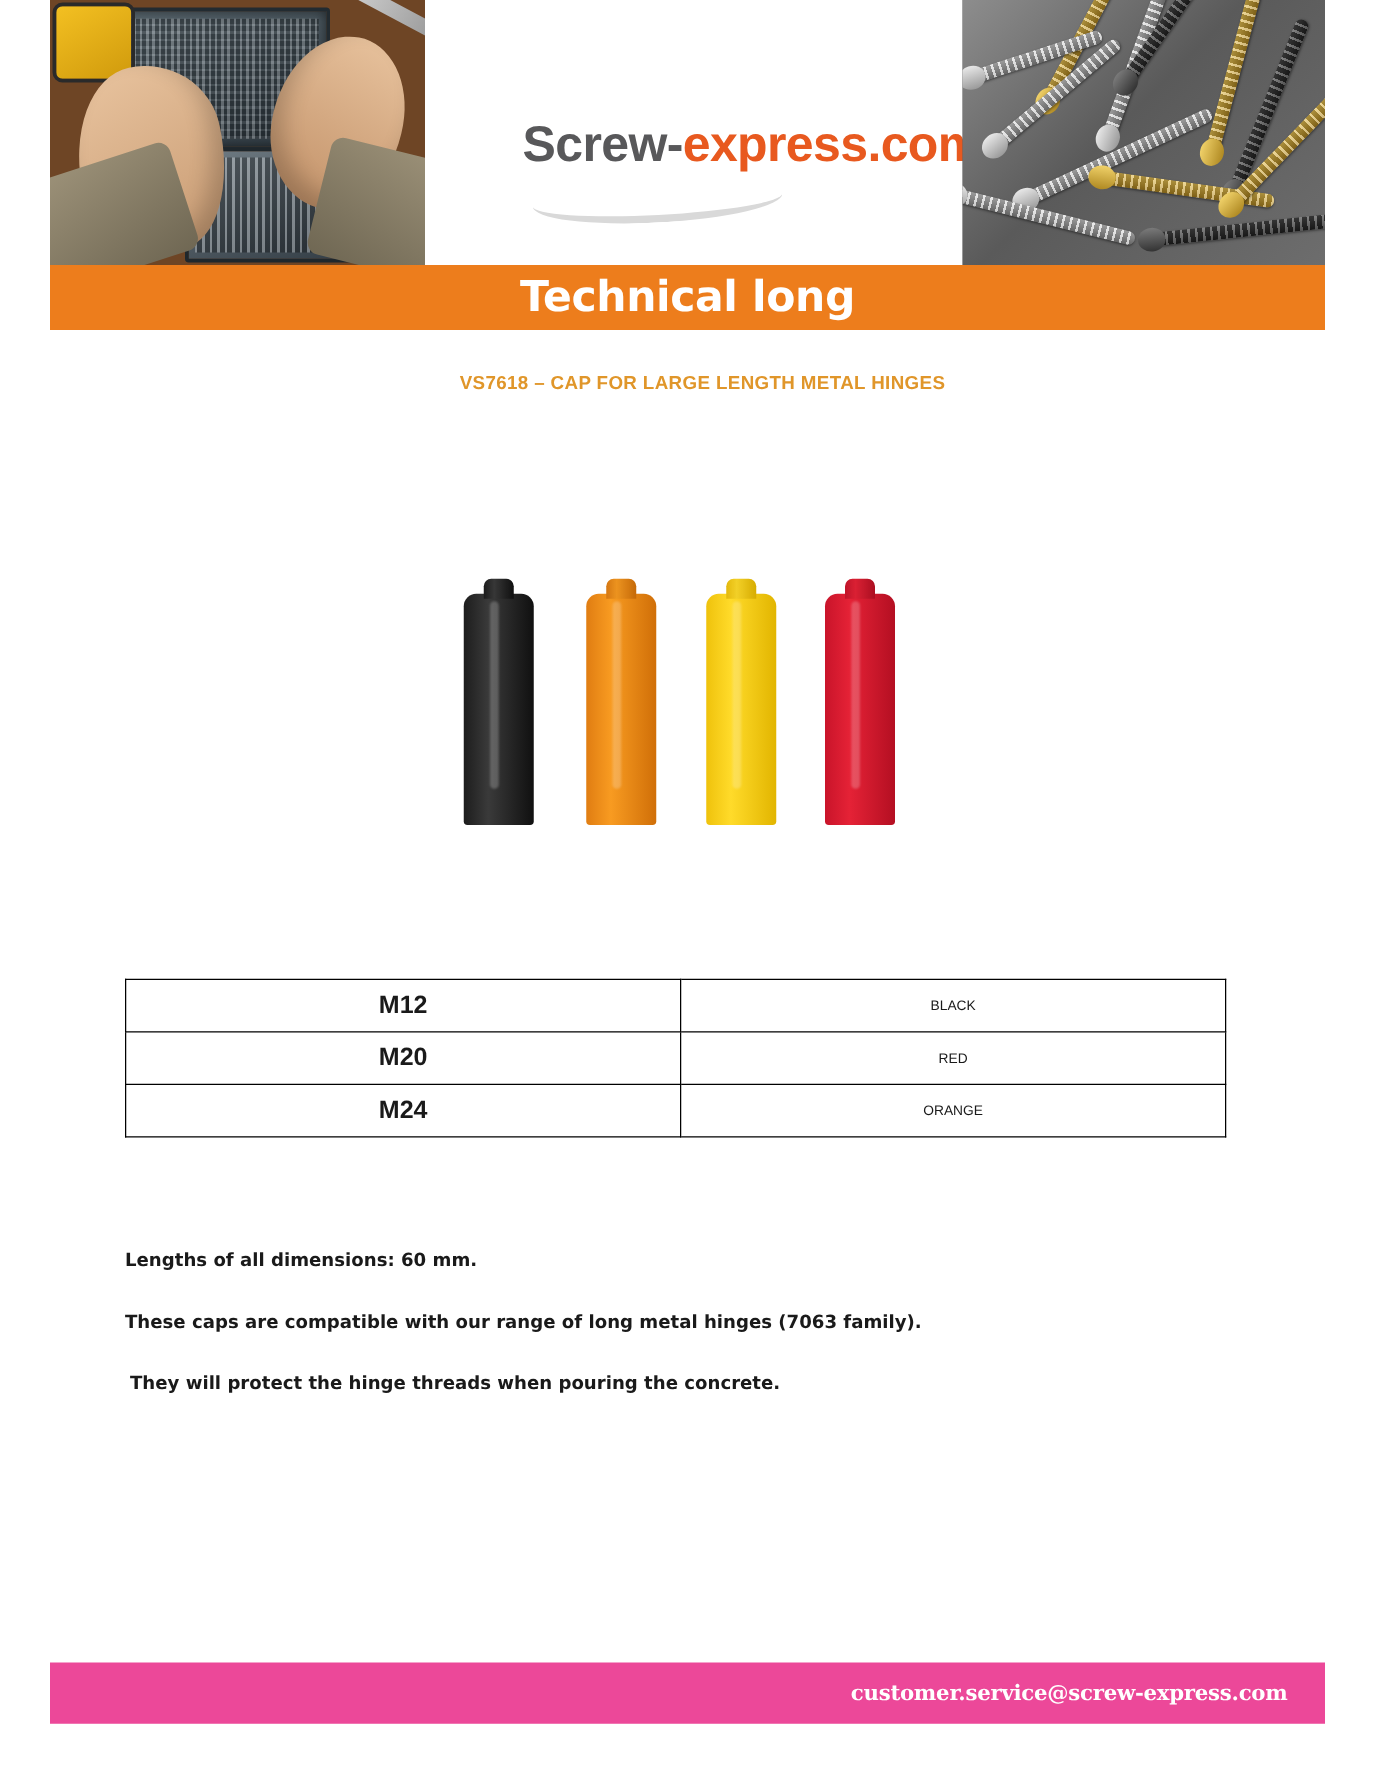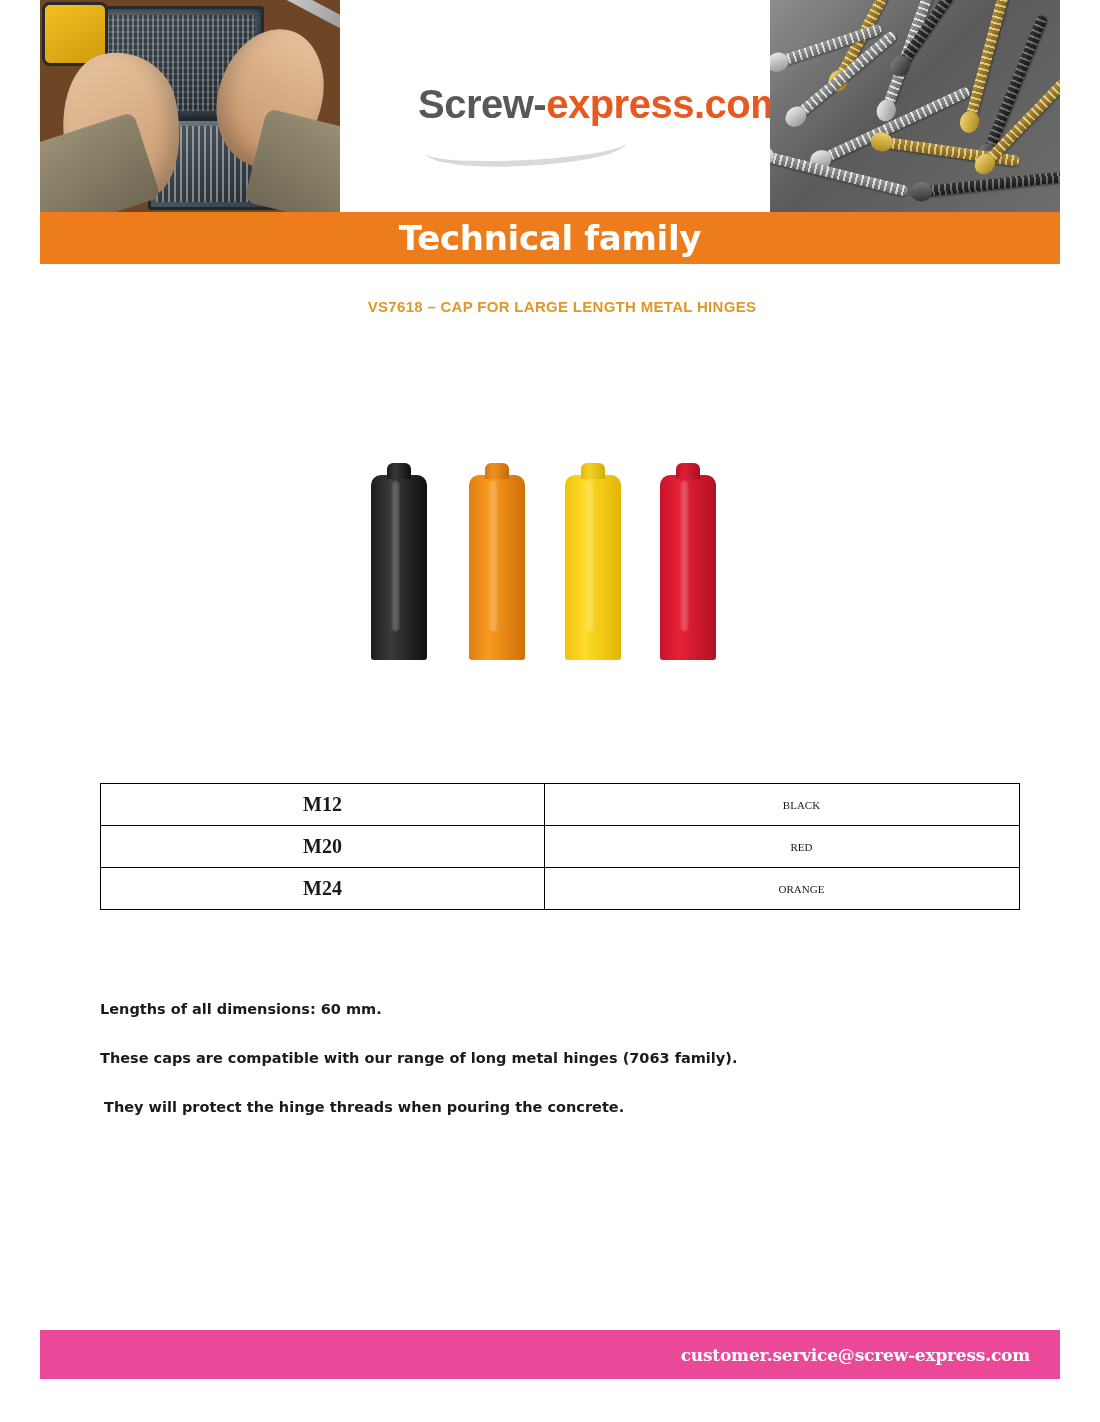--- a/index.html
+++ b/index.html
@@ -172,21 +172,21 @@
     position: absolute; left: -10px; top: -4px;
     width: 22px; height: 19px;
     border-radius: 50%;
     background: linear-gradient(180deg,#e8e8e8,#9a9a9a);
   }
   .scr.gold:before { background: linear-gradient(180deg,#f0d169,#b08a23); }
   .scr.dark:before { background: linear-gradient(180deg,#7a7a7a,#333); }
 
   .logo-area {
     position: absolute;
-    left: 300px; top: 4px;
+    left: 300px; top: 16px;
     width: 497px; height: 212px;
     background: #ffffff;
   }
   .logo-text {
     position: absolute;
     left: 78px;
     top: 78px;
     font-size: 40px;
     font-weight: bold;
     letter-spacing: -0.5px;
@@ -288,33 +288,31 @@
     width: 878px;
     border-collapse: collapse;
     table-layout: fixed;
   }
   .spec-table td {
     border: 1px solid #000000;
     height: 41px;
     text-align: center;
     vertical-align: middle;
     padding: 0;
-    font-family: Liberation Serif, serif;
   }
   .spec-table td.size {
     width: 443px;
     font-size: 20px;
     font-weight: bold;
     color: #1a1a1a;
   }
   .spec-table td.color {
     width: 435px;
     font-size: 11px;
     color: #1a1a1a;
-    padding-left: 39px;
   }
   .spec-table td.color.big {
     font-size: 20px;
     font-weight: bold;
   }
 
   
   .notes {
     position: absolute;
     left: 100px;
@@ -395,21 +393,21 @@
       <div class="scr" style="left:42px;top:120px;width:165px;transform:rotate(-25deg);"></div>
       <div class="scr gold" style="left:110px;top:146px;width:140px;transform:rotate(8deg);"></div>
       <div class="scr" style="left:-10px;top:168px;width:150px;transform:rotate(14deg);"></div>
       <div class="scr dark" style="left:150px;top:178px;width:160px;transform:rotate(-6deg);"></div>
       <div class="scr gold" style="left:196px;top:116px;width:120px;transform:rotate(-46deg);"></div>
       <div class="scr" style="left:4px;top:40px;width:110px;transform:rotate(-18deg);"></div>
     </div>
   </div>
 
   <div class="banner">
-    <div class="banner-title">Technical family</div>
+    <div class="banner-title">Technical long</div>
   </div>
 
   <div class="subtitle">VS7618 – CAP FOR LARGE LENGTH METAL HINGES</div>
 
   <div class="product-strip">
     <div class="cap black">
         <span class="neck"></span>
       </div>
     <div class="cap orange">
         <span class="neck"></span>

